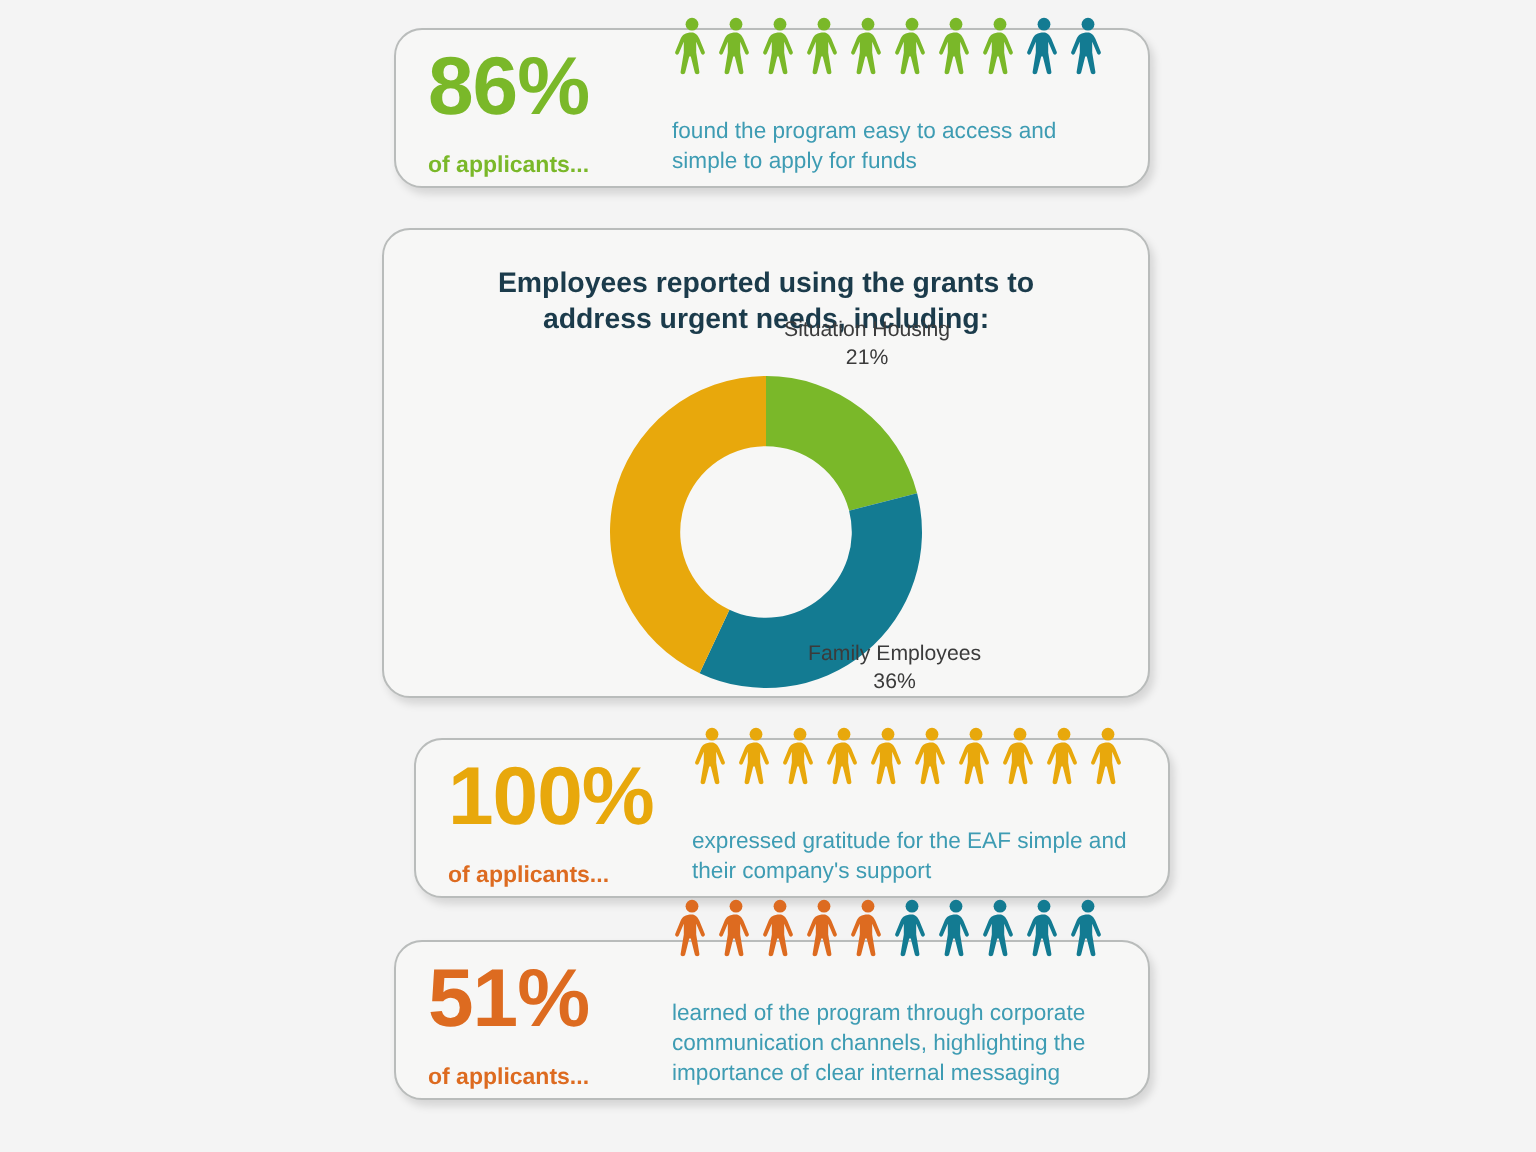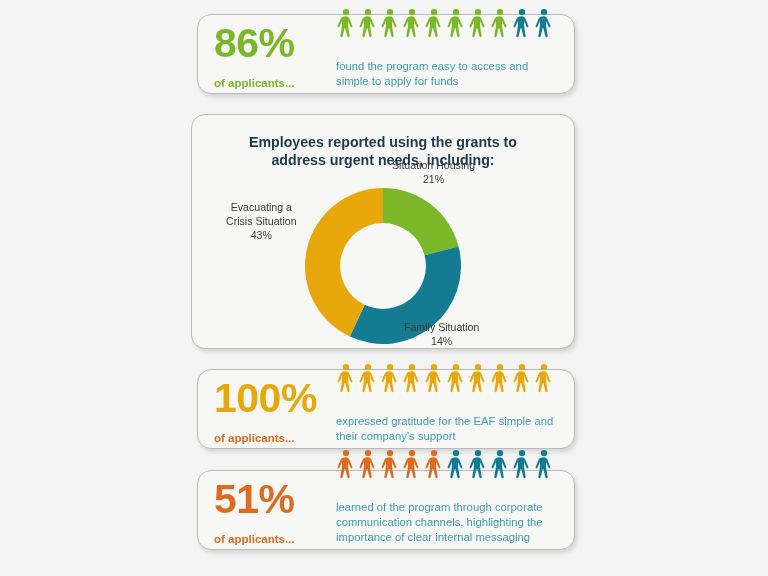--- a/index.html
+++ b/index.html
@@ -180,32 +180,28 @@
           <path d="M 225.54948656803322 65.60218880114132 A 78 78 0 0 1 116.78921525792435 155.57651009234954 L 131.7340683918584 123.81708055079224 A 42.900000000000006 42.900000000000006 0 0 0 191.55221761241827 74.33120384062772 Z" fill="#137b92"></path>
           <path d="M 116.78921525792435 155.57651009234954 A 78 78 0 0 1 149.99999999999997 7 L 150 42.099999999999994 A 42.900000000000006 42.900000000000006 0 0 0 131.7340683918584 123.81708055079224 Z" fill="#e8a80c"></path>
         </svg>
 
       <div class="slice-label" id="label-housing">
         <span>Situation Housing</span>
         <span class="slice-pct">21%</span>
       </div>
 
       <div class="slice-label" id="label-family">
-        <span>Family Situation</span>
-        <span class="slice-pct">14%</span>
+        <span>Family Employees</span>
+        <span class="slice-pct">36%</span>
       </div>
 
-      <div class="slice-label" id="label-evac">
-        <span id="evac-name-line">Evacuating a<br>Crisis Situation</span>
-        <span class="slice-pct">43%</span>
-      </div>
     </div>
   </div>
 
-  <div class="card stat-card" id="card-gratitude" style="left:197px; top:369px; width:378px; height:80px;">
+  <div class="card stat-card" id="card-gratitude" style="left:207px; top:369px; width:378px; height:80px;">
     <div class="stat-left">
       <div class="stat-pct" style="color:#e8a80c">100%</div>
       <div class="stat-sub" style="color:#dd6b20">of applicants...</div>
     </div>
     <div class="stat-right">
       <div class="people-row" id="people-gratitude">
           <svg viewBox="0 0 20 30" width="20" height="30" class="person">
             <circle cx="10" cy="4.1" r="3.2" fill="#e8a80c"></circle>
             <path d="M10 8.2 C6.6 8.2 5.1 9.4 4.3 11.4 L1.6 18.0 C1.2 19.1 2.9 19.9 3.4 18.8 L5.9 12.9 L5.9 18.2 L4.3 28.0 C4.1 29.3 6.3 29.6 6.6 28.3 L8.6 20.2 L9.4 20.2 L11.4 28.3 C11.7 29.6 13.9 29.3 13.7 28.0 L12.1 18.2 L12.1 12.9 L14.6 18.8 C15.1 19.9 16.8 19.1 16.4 18.0 L13.7 11.4 C12.9 9.4 11.4 8.2 10 8.2 Z" fill="#e8a80c"></path>
           </svg>

